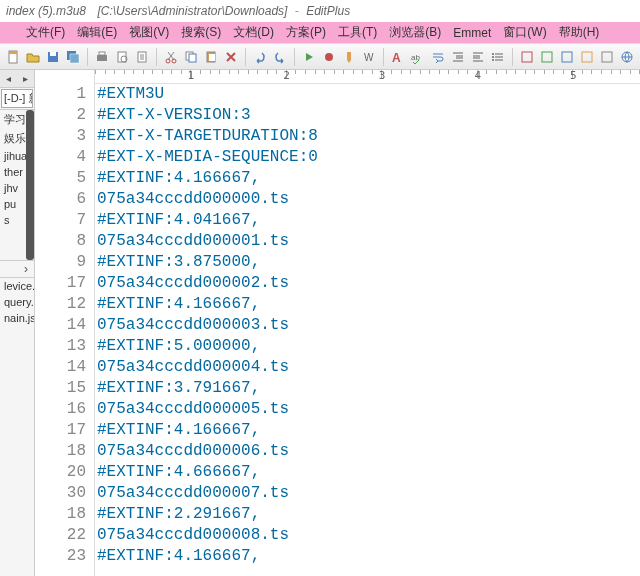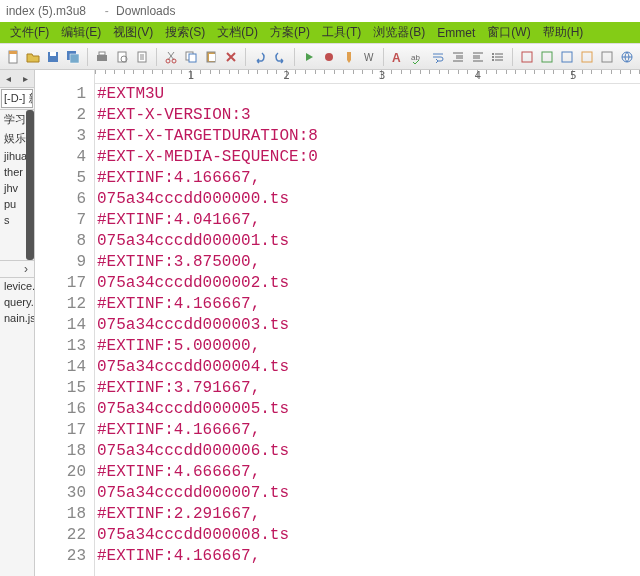--- a/index.html
+++ b/index.html
@@ -1,21 +1,21 @@
 <!DOCTYPE html>
 <html><head>
 <meta charset="utf-8">
 <style>
   * { box-sizing: border-box; margin: 0; padding: 0; }
   body { font-family: "Segoe UI", Tahoma, sans-serif; font-size: 12px; background: #f0f0f0; overflow: hidden; width: 640px; height: 576px; }
   
-  .titlebar { height: 22px; background: #fff; color: #666; display: flex; align-items: center; padding: 0 6px; font-size: 12px; }
+  .titlebar { height: 22px; background: #fff; color: #666; display: flex; align-items: center; padding: 0 6px; font-size: 12px; font-style: italic; }
   .titlebar .sep { margin: 0 4px; color: #999; }
   
-  .menubar { height: 22px; background: #84cc16; display: flex; align-items: center; padding: 0 4px; font-size: 12px; color: #333; border-bottom: 1px solid #ddd; }
+  .menubar { height: 22px; background: #f9a8d4; display: flex; align-items: center; padding: 0 20px; font-size: 12px; color: #333; border-bottom: 1px solid #ddd; }
   .menubar .mi { padding: 2px 6px; cursor: default; }
   
   .toolbar { height: 26px; background: linear-gradient(#fafafa,#e8e8e8); display: flex; align-items: center; padding: 0 4px; border-bottom: 1px solid #ccc; gap: 2px; }
   .tb-btn { width: 20px; height: 20px; display: flex; align-items: center; justify-content: center; border: 1px solid transparent; border-radius: 2px; }
   .tb-sep { width: 1px; height: 18px; background: #ccc; margin: 0 3px; }
   .tb-btn svg { width: 14px; height: 14px; }
   
   .main { display: flex; height: calc(576px - 22px - 22px - 26px); background: #fff; }
   
   .sidebar { width: 35px; background: #f5f5f5; border-right: 1px solid #ccc; display: flex; flex-direction: column; }
@@ -33,31 +33,32 @@
   .gutter { width: 60px; background: #fff; border-right: 1px solid #ddd; padding-top: 14px; text-align: right; }
   .gutter .ln { font-family: "Consolas","Courier New",monospace; font-size: 16px; color: #888; height: 21px; line-height: 21px; padding-right: 8px; }
   
   .editor-wrap { flex:1; display:flex; flex-direction:column; overflow:hidden; }
   .ruler { height: 14px; background: #fff; border-bottom: 1px solid #e0e0e0; position:relative; font-family: "Consolas",monospace; font-size:10px; color:#777; overflow:hidden; }
   .ruler-inner { position:absolute; left:0; top:0; height:14px; display:flex; }
   .ruler-tick { width:9.56px; height:4px; border-left:1px solid #aaa; }
   .ruler-tick.maj { height:8px; }
   .ruler-num { position:absolute; top:-1px; font-size:11px; color:#666; }
   
-  .editor { flex:1; overflow:hidden; font-family: "Consolas","Courier New",monospace; font-size: 16px; line-height: 21px; color: #be185d; padding-left: 2px; white-space: pre; }
+  .editor { flex:1; overflow:hidden; font-family: "Consolas","Courier New",monospace; font-size: 16px; line-height: 21px; color: #0369a1; padding-left: 2px; white-space: pre; }
   .editor .line { height:21px; }
 </style>
 </head>
 <body>
 
 <div class="titlebar">
   <span>index (5).m3u8</span>
   <span class="sep">&nbsp;</span>
+  <span>[C:\Users\Administrator\Downloads]</span>
   <span class="sep">&nbsp;-&nbsp;</span>
-  <span>Downloads</span>
+  <span>EditPlus</span>
 </div>
 
 <div class="menubar">
   <span class="mi">文件(F)</span>
   <span class="mi">编辑(E)</span>
   <span class="mi">视图(V)</span>
   <span class="mi">搜索(S)</span>
   <span class="mi">文档(D)</span>
   <span class="mi">方案(P)</span>
   <span class="mi">工具(T)</span>

